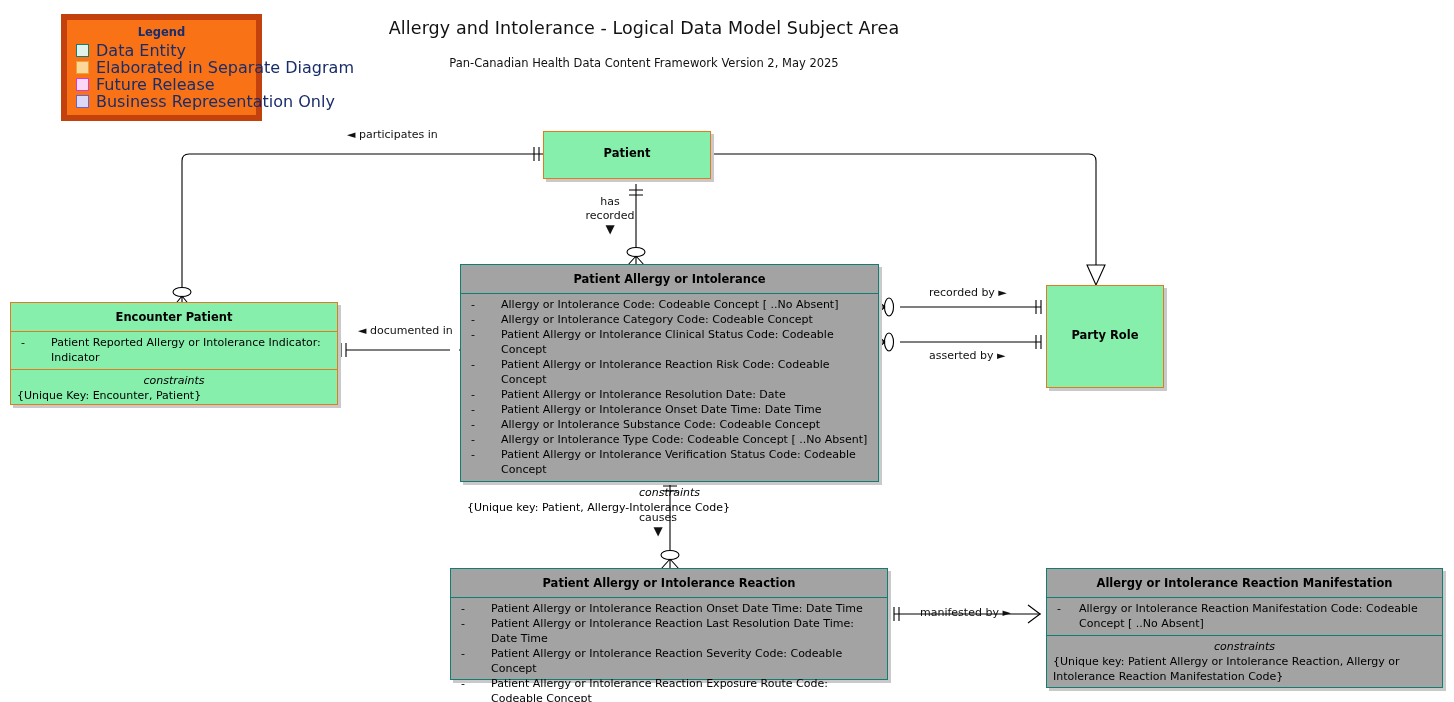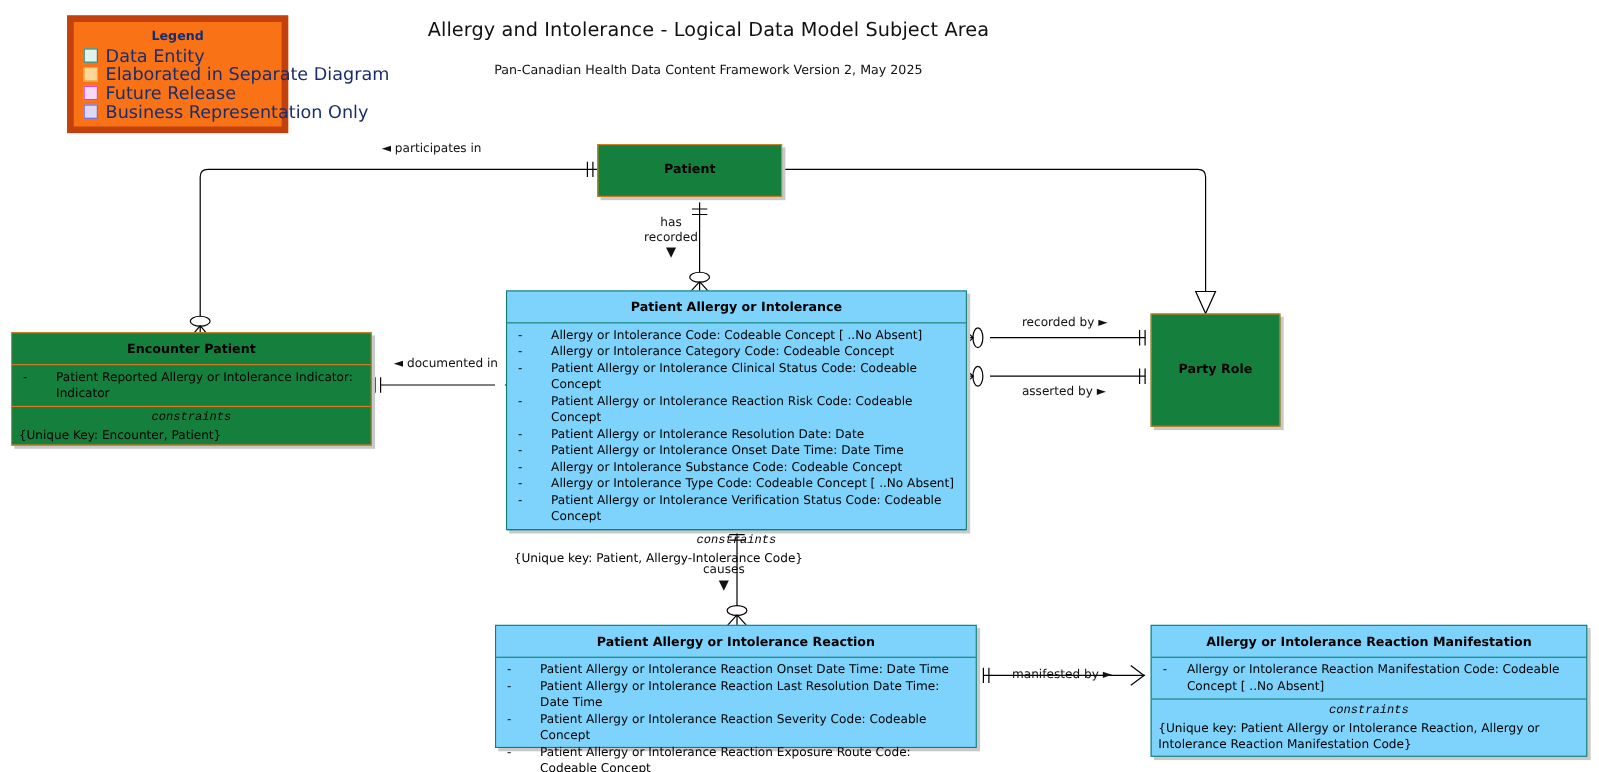--- a/index.html
+++ b/index.html
@@ -33,36 +33,36 @@
   }
   .legend-row{display:flex;align-items:center;height:17px;padding-left:9px;}
   .legend-swatch{width:13px;height:13px;box-sizing:border-box;border:1.4px solid #000;margin-right:7px;flex:0 0 auto;}
   .legend-label{font-size:16px;color:#1a2d6b;white-space:nowrap;}
 
   
   .entity{position:absolute;box-sizing:border-box;}
   .entity .shadow{position:absolute;left:3px;top:3px;right:-3px;bottom:-3px;background:#c9c9c9;z-index:0;}
   .entity .body{position:relative;z-index:1;box-sizing:border-box;width:100%;height:100%;
                 border:1.2px solid #000;background:#fff;}
-  .entity.teal .body{border-color:#127e72;background:#7dd3fc;}
-  .entity.orange .body{border-color:#e07b20;background:#15803d;}
+  .entity.teal .body{border-color:#127e72;background:#a3a3a3;}
+  .entity.orange .body{border-color:#e07b20;background:#86efac;}
   .ent-title{
     text-align:center;font-weight:bold;font-size:11.5px;padding:7px 4px 7px;
     box-sizing:border-box;
   }
   .teal .ent-title{border-bottom:1.2px solid #127e72;}
   .orange .ent-title{border-bottom:1.2px solid #e07b20;}
   .attrs{padding:3px 4px 4px 4px;box-sizing:border-box;}
   .attr{display:flex;font-size:11px;line-height:15px;white-space:nowrap;}
   .attr .dash{width:8px;flex:0 0 auto;padding-left:6px;}
   .attr .txt{padding-left:22px;white-space:normal;}
   .teal .attrs{border-bottom:1.2px solid #127e72;}
   .orange .attrs{border-bottom:1.2px solid #e07b20;}
   .constraints{padding:3px 4px 4px 4px;box-sizing:border-box;}
-  .constraints .ctitle{text-align:center;font-style:italic;font-size:11px;line-height:15px;font-family:Liberation Mono, monospace;}
+  .constraints .ctitle{text-align:center;font-style:italic;font-size:11px;line-height:15px;}
   .constraints .cbody{font-size:11px;line-height:15px;padding-left:2px;}
   .centered-title-only .ent-title{border-bottom:none;}
 
   
   .rel{
     position:absolute;font-size:11px;color:#111;white-space:nowrap;line-height:14px;
   }
   .rel.center{text-align:center;}
 </style>
 </head>

